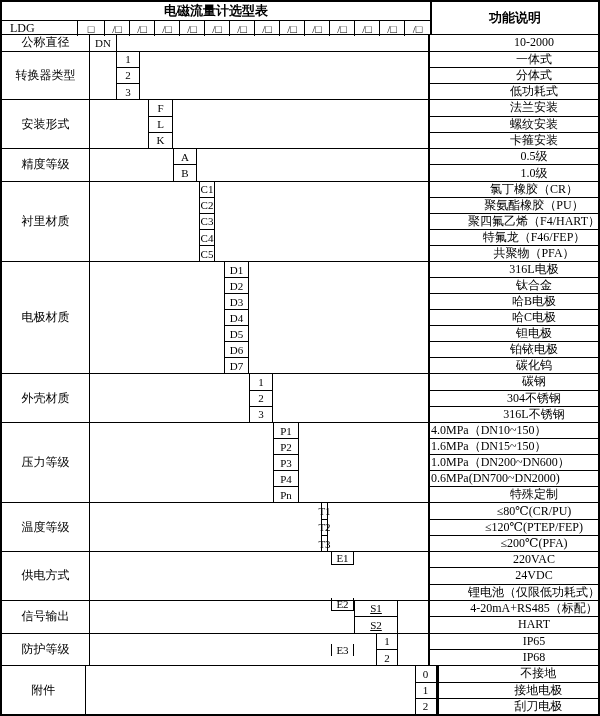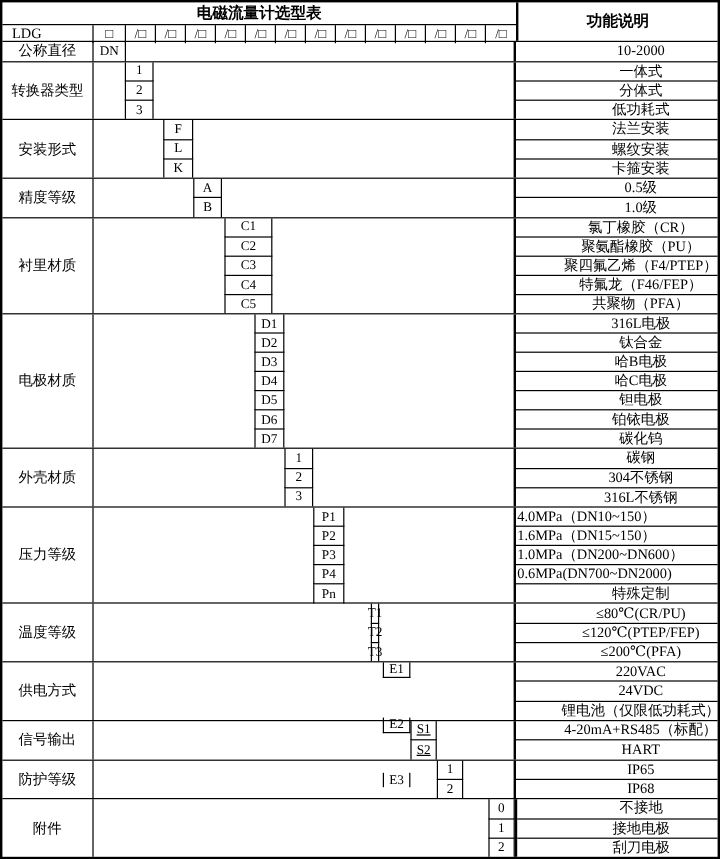--- a/index.html
+++ b/index.html
@@ -37,21 +37,21 @@
   }
   .slot-cell:last-child { border-right: none; }
   .header-right {
     flex: 1; border-left: 2px solid #000;
     display: flex; align-items: center; justify-content: center;
     font-weight: bold; font-size: 13px;
   }
   
   .band { display: flex; border-top: 1px solid #000; flex-basis: 0; min-height: 0; }
   .label-cell {
-    width: 76px; border-right: 1px solid #000;
+    width: 88px; border-right: 1px solid #000;
     display: flex; align-items: center; justify-content: center;
     font-size: 12px; letter-spacing: 0px; text-align: center;
   }
   .indent { flex: 0 0 auto; }
   .codes { display: flex; flex-direction: column; flex: 0 0 auto; }
   .code-box {
     flex: 1 0 0; border-left: 1px solid #000; border-right: 1px solid #000;
     border-bottom: 1px solid #000;
     display: flex; align-items: center; justify-content: center; font-size: 11px;
   }
@@ -147,32 +147,32 @@
       </div>
     <div class="filler"></div>
     <div class="funcs">
         <div class="func-cell">0.5级</div>
         <div class="func-cell">1.0级</div>
       </div>
   </div>
     <div class="band" style="flex-grow: 5;">
     <div class="label-cell">衬里材质</div>
     <div class="indent" style="width: 109px;"></div>
-    <div class="codes" style="width: 40px;">
+    <div class="codes" style="width: 16px;">
         <div class="code-box">C1</div>
         <div class="code-box">C2</div>
         <div class="code-box">C3</div>
         <div class="code-box">C4</div>
         <div class="code-box">C5</div>
       </div>
     <div class="filler"></div>
     <div class="funcs">
         <div class="func-cell">氯丁橡胶（CR）</div>
         <div class="func-cell">聚氨酯橡胶（PU）</div>
-        <div class="func-cell">聚四氟乙烯（F4/PTEP）</div>
+        <div class="func-cell">聚四氟乙烯（F4/HART）</div>
         <div class="func-cell">特氟龙（F46/FEP）</div>
         <div class="func-cell">共聚物（PFA）</div>
       </div>
   </div>
     <div class="band" style="flex-grow: 7;">
     <div class="label-cell">电极材质</div>
     <div class="indent" style="width: 134px;"></div>
     <div class="codes" style="width: 25px;">
         <div class="code-box">D1</div>
         <div class="code-box">D2</div>
@@ -253,21 +253,21 @@
     <div class="filler"></div>
     <div class="funcs">
         <div class="func-cell">220VAC</div>
         <div class="func-cell">24VDC</div>
         <div class="func-cell">锂电池（仅限低功耗式）</div>
       </div>
   </div>
     <div class="band" style="flex-grow: 2;">
     <div class="label-cell">信号输出</div>
     <div class="indent" style="width: 264px;"></div>
-    <div class="codes" style="width: 22px; text-decoration: underline;">
+    <div class="codes" style="width: 44px; text-decoration: underline;">
         <div class="code-box">S1</div>
         <div class="code-box">S2</div>
       </div>
     <div class="filler"></div>
     <div class="funcs">
         <div class="func-cell">4-20mA+RS485（标配）</div>
         <div class="func-cell">HART</div>
       </div>
   </div>
     <div class="band" style="flex-grow: 2;">

